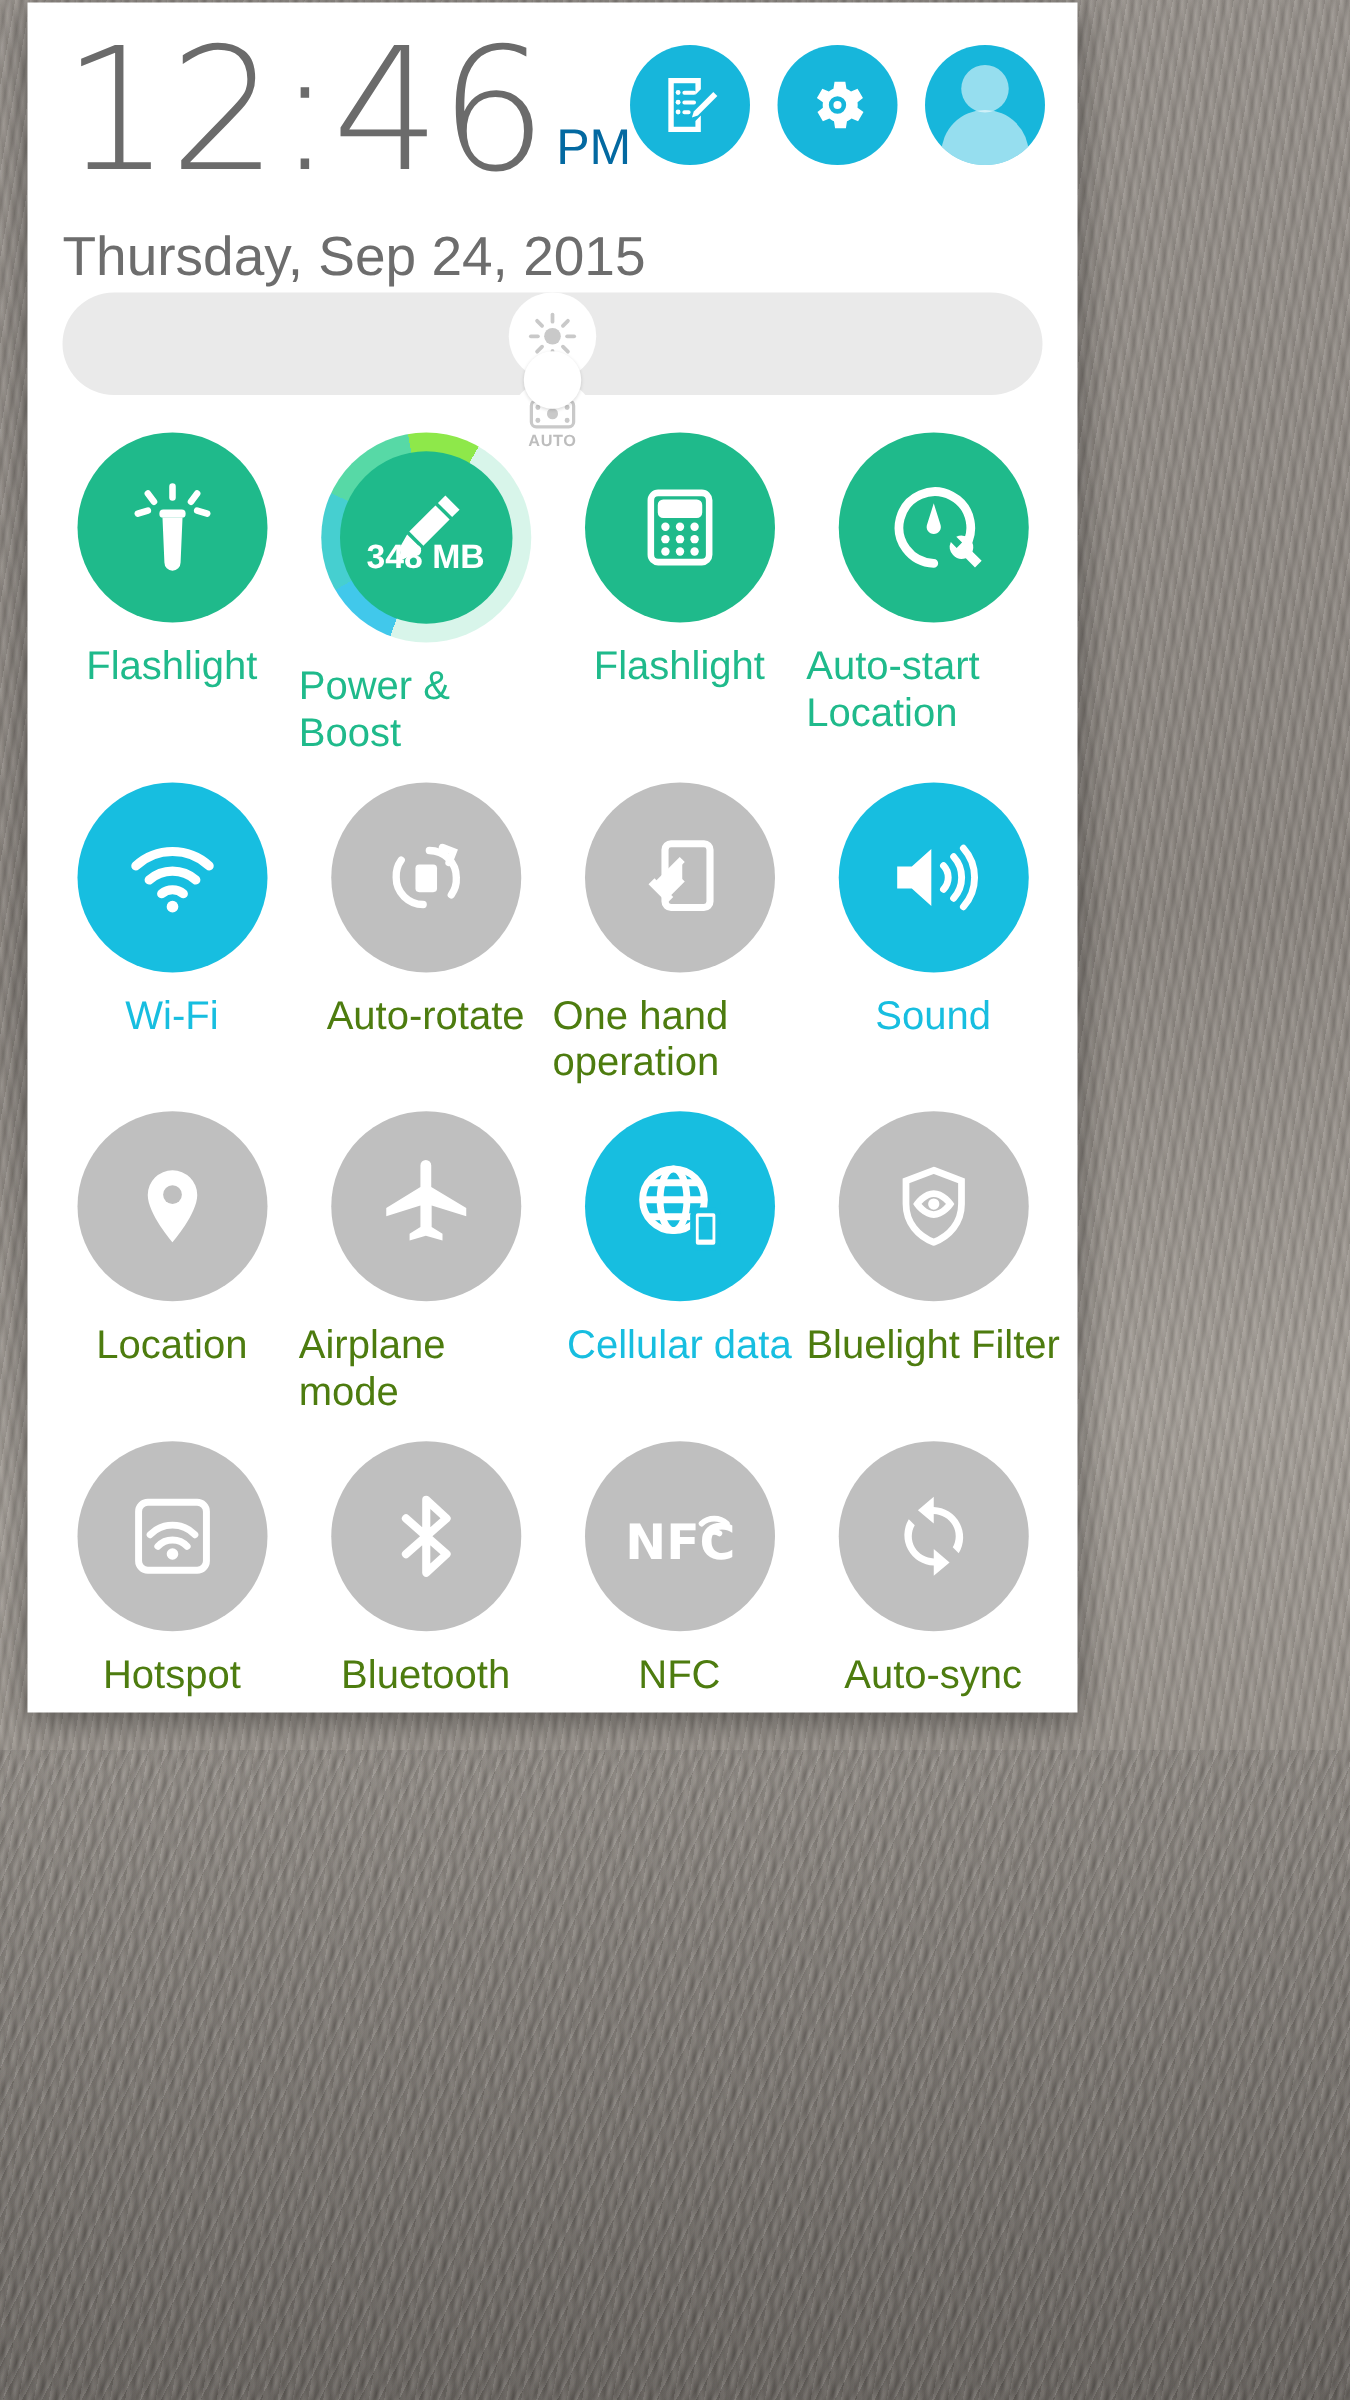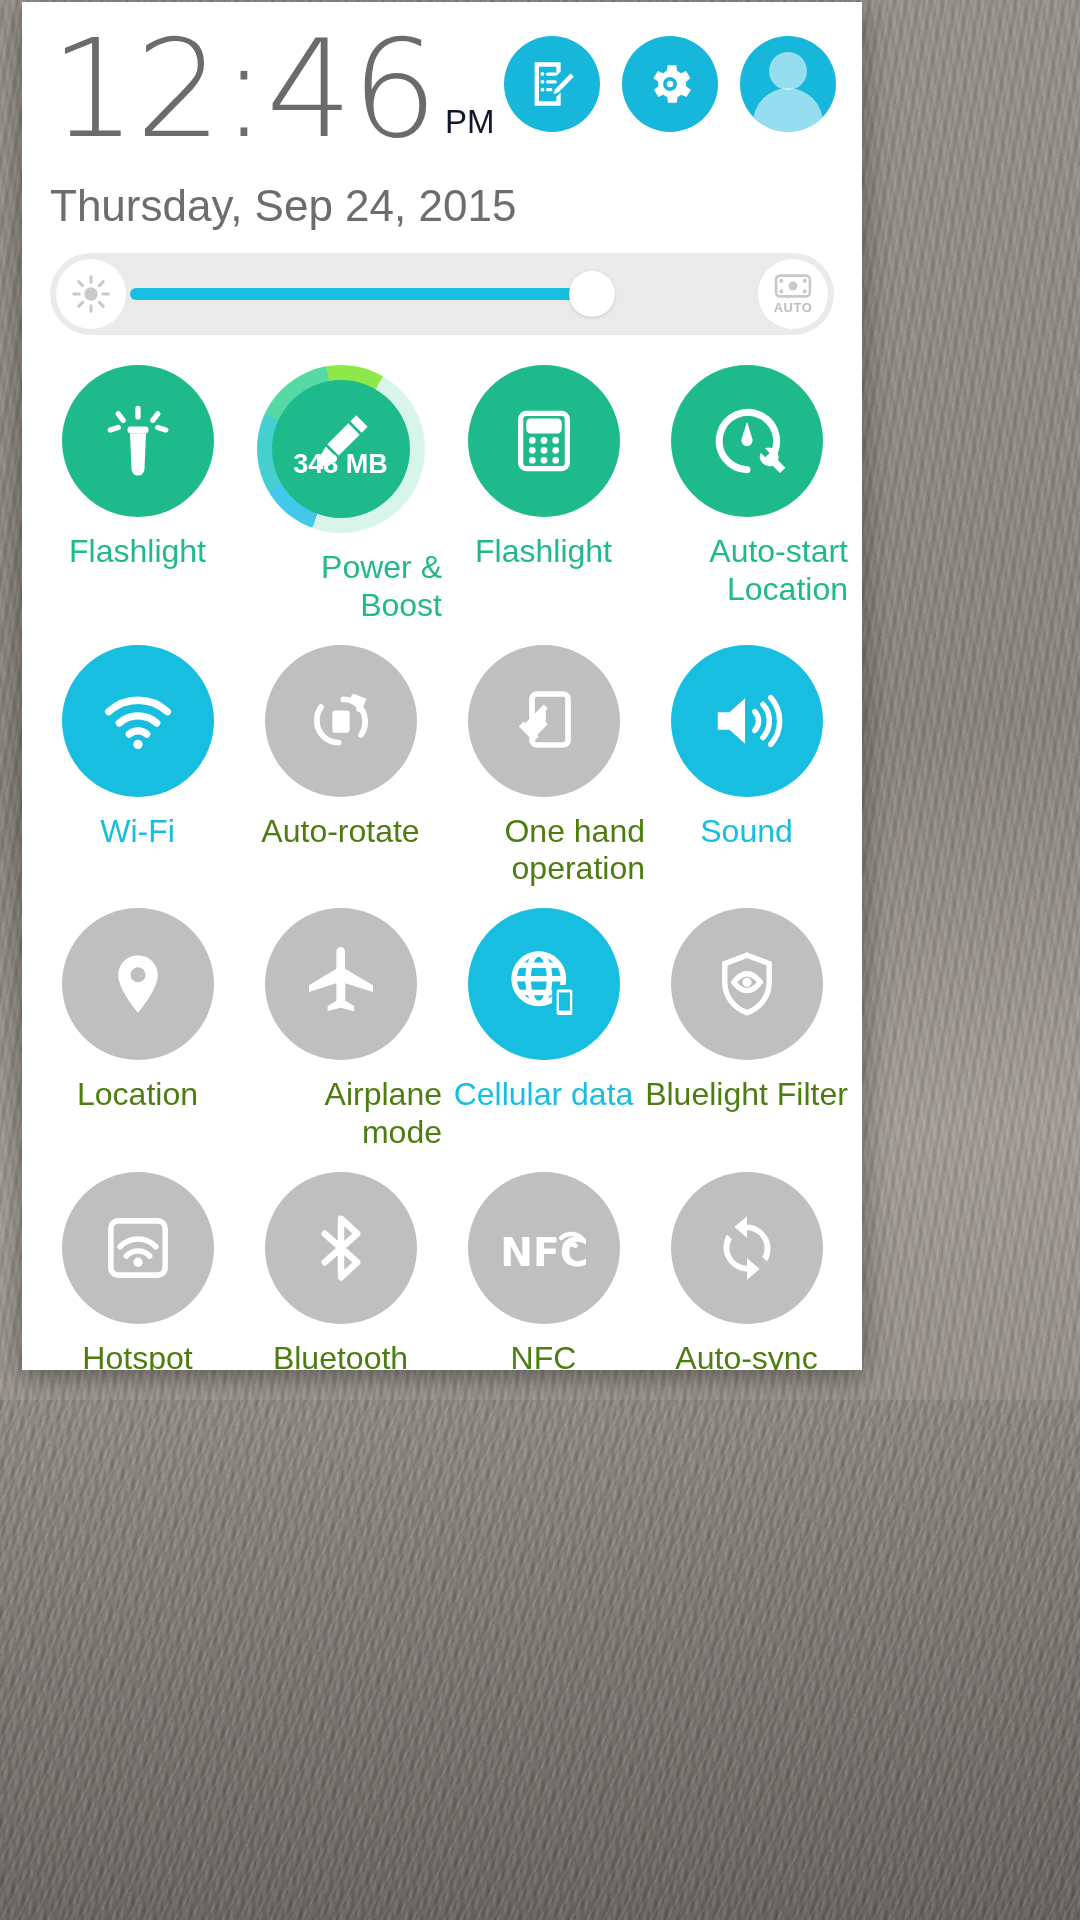--- a/index.html
+++ b/index.html
@@ -38,53 +38,53 @@
 
   
   .header{ padding:22px 28px 0 28px; position:relative; height:232px; }
   .clock-row{ display:flex; align-items:flex-start; }
   .clock{
     font-size:136px; line-height:.96;
     color:#6b6b6b; font-weight:300; letter-spacing:-1px;
     font-family:"DejaVu Sans", sans-serif;
     display:flex; align-items:flex-start;
   }
-  .ampm{ font-size:33px; color:#0f172a; font-weight:400; margin-left:8px; align-self:flex-end; padding-bottom:14px; }
+  .ampm{ font-size:40px; color:#0369a1; font-weight:400; margin-left:8px; align-self:flex-end; padding-bottom:14px; }
   .date{ font-size:44px; color:#6d6d6d; margin-top:26px; font-weight:400; }
 
   .hdr-icons{ position:absolute; right:26px; top:34px; display:flex; gap:22px; }
   .hdr-btn{
     width:96px; height:96px; border-radius:50%;
     background:#17b6db; display:flex; align-items:center; justify-content:center;
   }
   .avatar{
     width:96px;height:96px;border-radius:50%;
     background:#17b6db; position:relative; overflow:hidden;
     display:flex;align-items:flex-end;justify-content:center;
   }
   .avatar .head{ position:absolute; top:16px; left:50%; transform:translateX(-50%); width:38px;height:38px;border-radius:50%;background:rgba(255,255,255,.55); }
   .avatar .body{ position:absolute; bottom:0; left:50%; transform:translateX(-50%); width:70px;height:44px;border-radius:38px 38px 0 0;background:rgba(255,255,255,.55); }
 
   
-  .bright-wrap{ margin:19px 28px 0 28px; height:82px; background:#eaeaea; border-radius:41px; display:flex; align-items:center; padding:0 6px; position:relative; }
+  .bright-wrap{ margin:0 28px 0 28px; height:82px; background:#eaeaea; border-radius:41px; display:flex; align-items:center; padding:0 6px; position:relative;flex-direction:column; }
   .bright-knob-l{ width:70px;height:70px;border-radius:50%;background:#fff;display:flex;align-items:center;justify-content:center; flex:0 0 auto;}
   .bright-knob-r{ width:70px;height:70px;border-radius:50%;background:#fff;display:flex;flex-direction:column;align-items:center;justify-content:center; flex:0 0 auto;}
   .track{ flex:1 1 auto; height:100%; position:relative; margin:0 4px; }
   .track-line{ position:absolute; left:0; top:50%; transform:translateY(-50%); height:12px; width:74%; background:#17bee0; border-radius:6px; }
   .track-thumb{ position:absolute; left:74%; top:50%; transform:translate(-50%,-50%); width:46px;height:46px;border-radius:50%;background:#fff; box-shadow:0 1px 3px rgba(0,0,0,.15); }
   .auto-label{ font-size:13px; color:#bdbdbd; font-weight:700; letter-spacing:.5px; margin-top:1px;}
 
   
   .grid{ padding:16px 14px 0 14px; display:grid; grid-template-columns:repeat(4,1fr); row-gap:6px; }
   .tile{ display:flex; flex-direction:column; align-items:center; padding-top:14px; }
   .circle{ width:152px;height:152px;border-radius:50%; display:flex;align-items:center;justify-content:center; position:relative; }
   .c-green{ background:#1fba8b; }
   .c-cyan{ background:#17bee0; }
   .c-gray{ background:#bfbfbf; }
-  .tlabel{ margin-top:16px; font-size:32px; text-align:right; line-height:1.18; max-width:210px; }
+  .tlabel{ margin-top:16px; font-size:32px; text-align:left; line-height:1.18; max-width:210px; }
   .l-green{ color:#1fba8b; }
   .l-cyan{ color:#17bee0; }
   .l-gray{ color:#4d7c0f; }
 
   
   .ring-wrap{ width:168px;height:168px;border-radius:50%; position:relative; display:flex;align-items:center;justify-content:center; }
   .ring{ position:absolute; inset:0; border-radius:50%;
     background: conic-gradient(from 200deg, #41c8eb 0deg 40deg, #46cfd0 40deg 95deg, #57d9a6 95deg 150deg, #8ee84a 150deg 190deg, #d8f5ea 190deg 360deg);
   }
   .ring-inner{ position:absolute; inset:15px; border-radius:50%; background:#1fba8b; display:flex; flex-direction:column; align-items:center; justify-content:center; }

